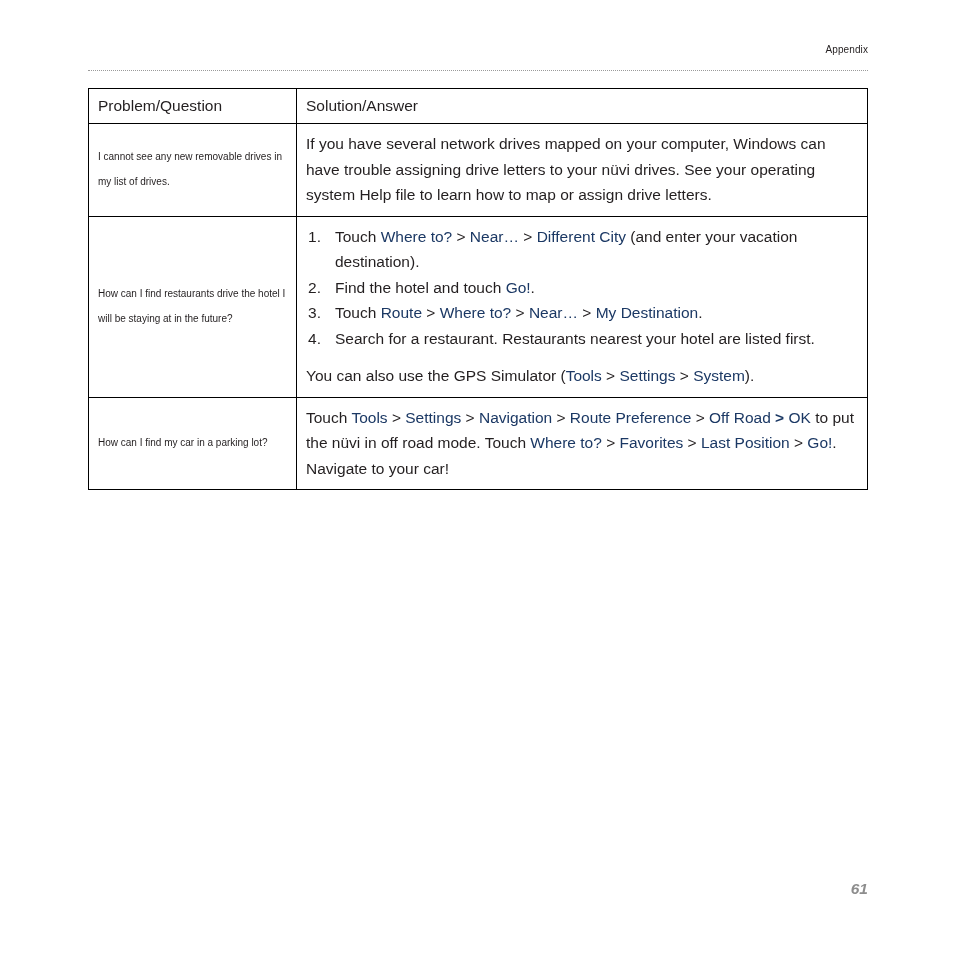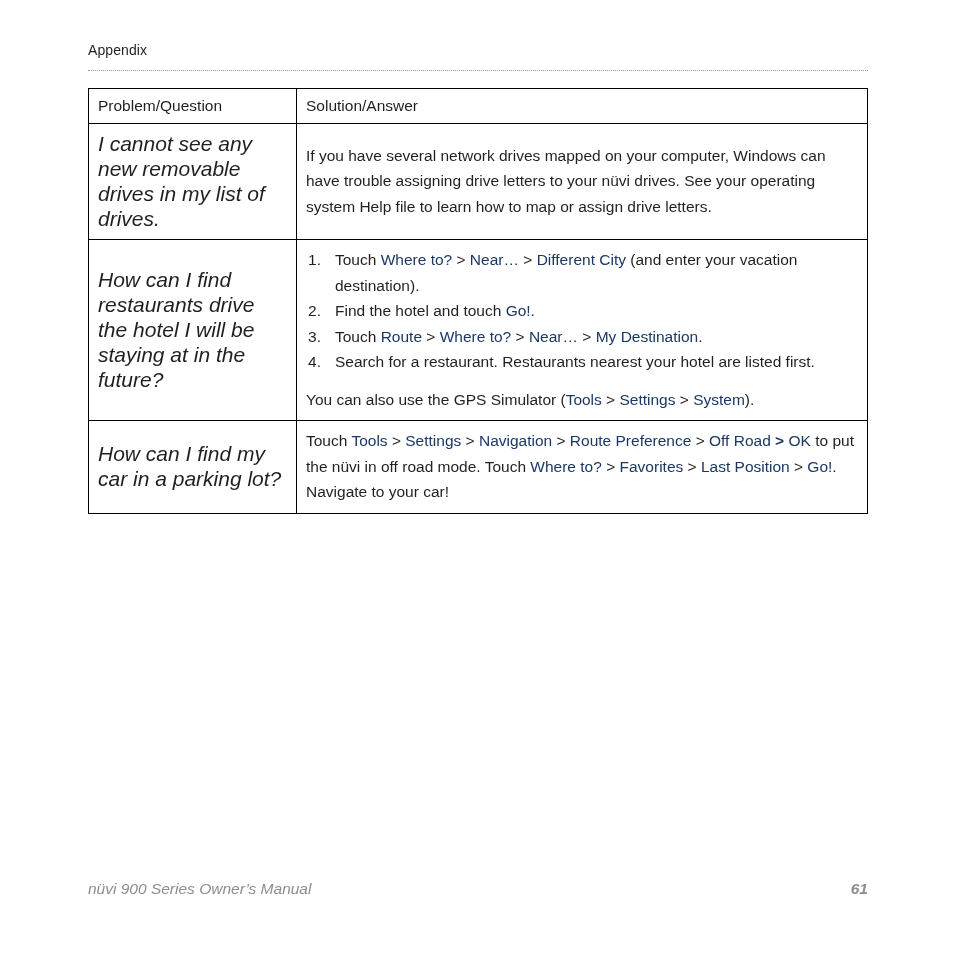--- a/index.html
+++ b/index.html
@@ -19,22 +19,22 @@
     position: absolute;
     inset: 0;
   }
 
   
   .runhead {
     position: absolute;
     left: 88px;
     top: 40px;
     width: 780px;
-    text-align: left;
-    font-size: 14px;
+    text-align: right;
+    font-size: 10px;
     line-height: 20px;
     color: #231f20;
     letter-spacing: 0.1px;
   }
   .runhead-rule {
     position: absolute;
     left: 88px;
     top: 70px;
     width: 780px;
     height: 1px;
@@ -63,24 +63,23 @@
 
   .faq-table thead th {
     font-weight: normal;
     font-size: 15.5px;
     line-height: 19px;
     padding-top: 7px;
     padding-bottom: 8px;
   }
 
   .cell-q {
-    font-size: 21px;
+    font-size: 10px;
     line-height: 25px;
     color: #231f20;
-    font-style: italic;
   }
   .cell-a {
     font-size: 15.5px;
     line-height: 25.5px;
     color: #231f20;
     vertical-align: top;
   }
   .cell-a.mid { vertical-align: top; }
   .cell-q.mid { vertical-align: middle; }
 
@@ -189,17 +188,16 @@
         </td>
       </tr>
       <tr>
         <td class="cell-q mid">How can I find my car in a parking lot?</td>
         <td class="cell-a" id="answer-3">Touch <b class="term">Tools</b><span class="sep"> &gt; </span><b class="term">Settings</b><span class="sep"> &gt; </span><b class="term">Navigation</b><span class="sep"> &gt; </span><b class="term">Route Preference</b><span class="sep"> &gt; </span><b class="term">Off Road</b><b class="sep-b"> &gt; </b><b class="term">OK</b> to put the nüvi in off road mode. Touch <b class="term">Where to?</b><span class="sep"> &gt; </span><b class="term">Favorites</b><span class="sep"> &gt; </span><b class="term">Last Position</b><span class="sep"> &gt; </span><b class="term">Go!</b>. Navigate to your car!</td>
       </tr>
     </tbody>
   </table>
 
   <div class="footer">
-    <div class="footer-title">nüvi 900 Series Owner’s Manual</div>
     <div class="footer-page">61</div>
   </div>
 
 </div>
 
 </body></html>

